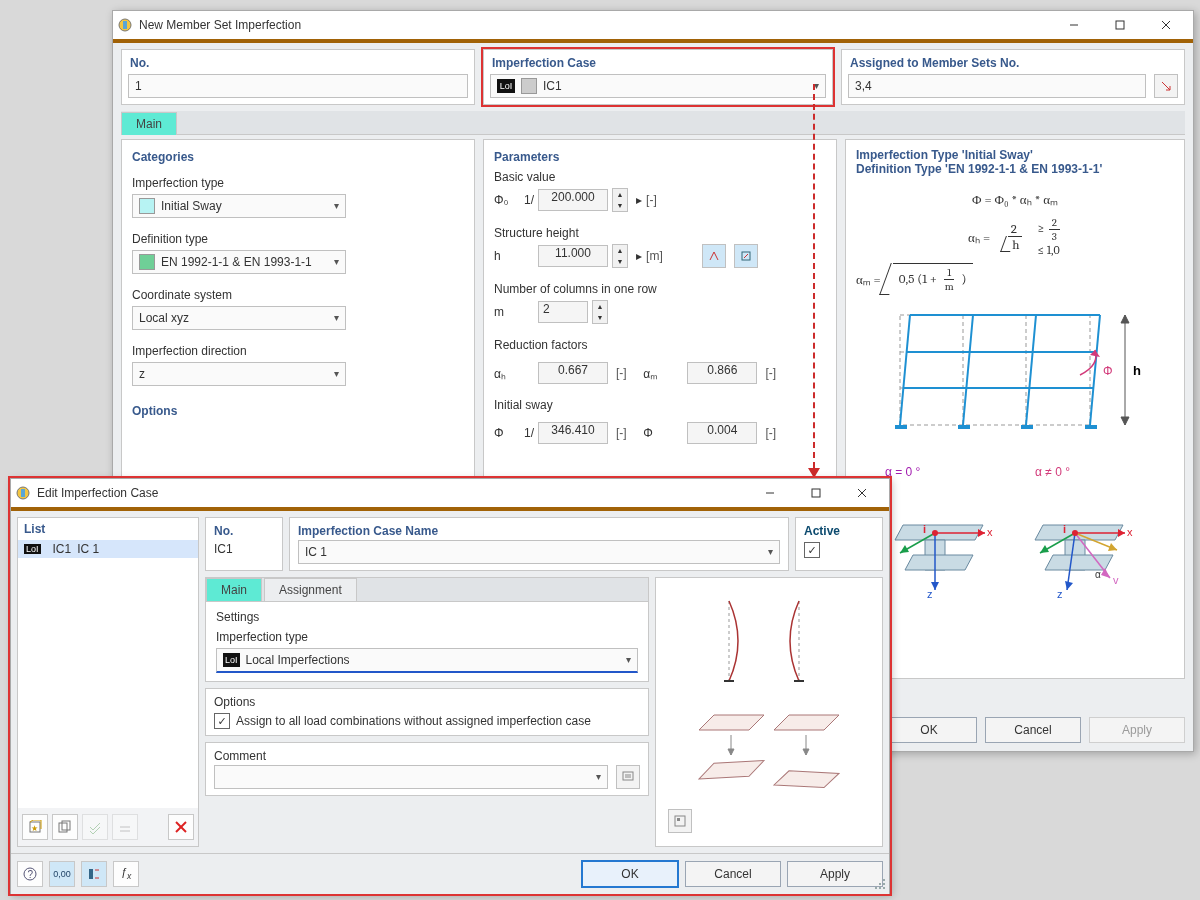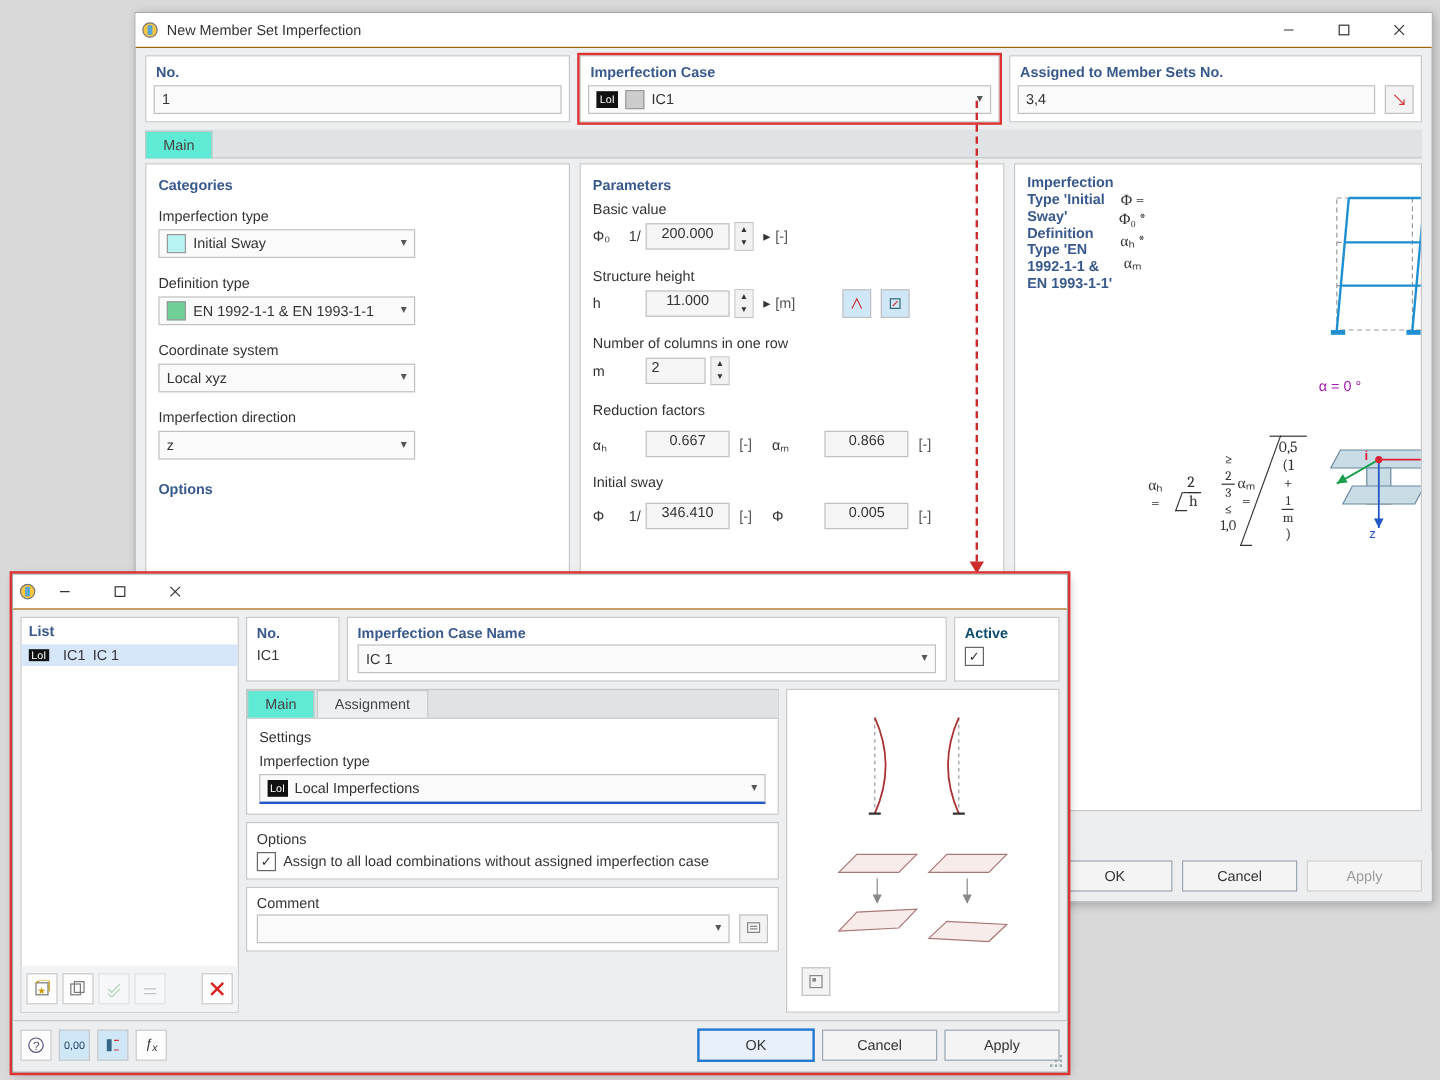--- a/index.html
+++ b/index.html
@@ -22,21 +22,21 @@
     background: #eceef0;
     border: 1px solid #a9a9a9;
     box-shadow: 2px 2px 8px rgba(0,0,0,0.25);
   }
   .titlebar {
     height: 28px;
     background: #fff;
     display: flex;
     align-items: center;
     padding: 0 4px;
-    border-bottom: 1px solid #a16207;
+    border-bottom: 4px solid #a16207;
   }
   .titlebar .icon { width: 16px; height:16px; display:inline-flex; align-items:center; justify-content:center; }
   .titlebar .title { flex: 1; padding-left: 6px; }
   .titlebar .tbtn { width: 46px; height: 28px; display:flex; align-items:center; justify-content:center; }
 
   .hdrstrip {
     display:flex;
     gap:8px;
     padding:6px 8px 0 8px;
   }
@@ -339,26 +339,26 @@
         <div class="grouplbl" style="margin-top:14px;">Initial sway</div>
         <div class="numbox">
           <span style="width:26px;">Φ</span>
           <span>1/</span>
           <div class="numinput">346.410</div>
           <span class="unit" style="margin-left:4px;">[-]</span>
         </div>
         <div class="numbox" style="margin-top:6px;">
           <span style="width:26px;">Φ</span>
           <span style="visibility:hidden;">1/</span>
-          <div class="numinput">0.005</div>
+          <div class="numinput">0.004</div>
           <span class="unit" style="margin-left:4px;">[-]</span>
         </div>
       </div>
 
-      <div class="panel" style="flex:1; display:flex; flex-direction:row;">
+      <div class="panel" style="flex:1; display:flex; flex-direction:column;">
         <div style="color:#38598c; font-weight:600;">
           <span>Imperfection Type 'Initial Sway'</span><br>
           <span>Definition Type 'EN 1992-1-1 &amp; EN 1993-1-1'</span>
         </div>
 
         <div class="formula" style="margin-top:14px;">Φ = Φ₀ * αₕ * αₘ</div>
         <div class="formula" style="margin-top:8px; display:flex; justify-content:center; align-items:center; gap:10px;">
           <span>αₕ =</span>
           <span class="frac">
               <span class="top">2</span>
@@ -472,20 +472,21 @@
   </div>
 
   <div class="window win2 redborder" style="left:10px; top:478px; width:878px; height:414px;">
     <div class="titlebar">
       <span class="icon">
         <svg width="14" height="14">
             <circle cx="7" cy="7" r="6" fill="#f4c642" stroke="#777"></circle>
             <rect x="5" y="3" width="4" height="8" fill="#5aa6d6"></rect>
           </svg>
       </span>
+      <span class="title">Edit Imperfection Case</span>
       <div class="tbtn">
           <svg width="10" height="10">
             <line x1="1" y1="5" x2="9" y2="5" stroke="#333"></line>
           </svg>
         </div>
       <div class="tbtn">
           <svg width="10" height="10">
             <rect x="1" y="1" width="8" height="8" fill="none" stroke="#333"></rect>
           </svg>
         </div>

